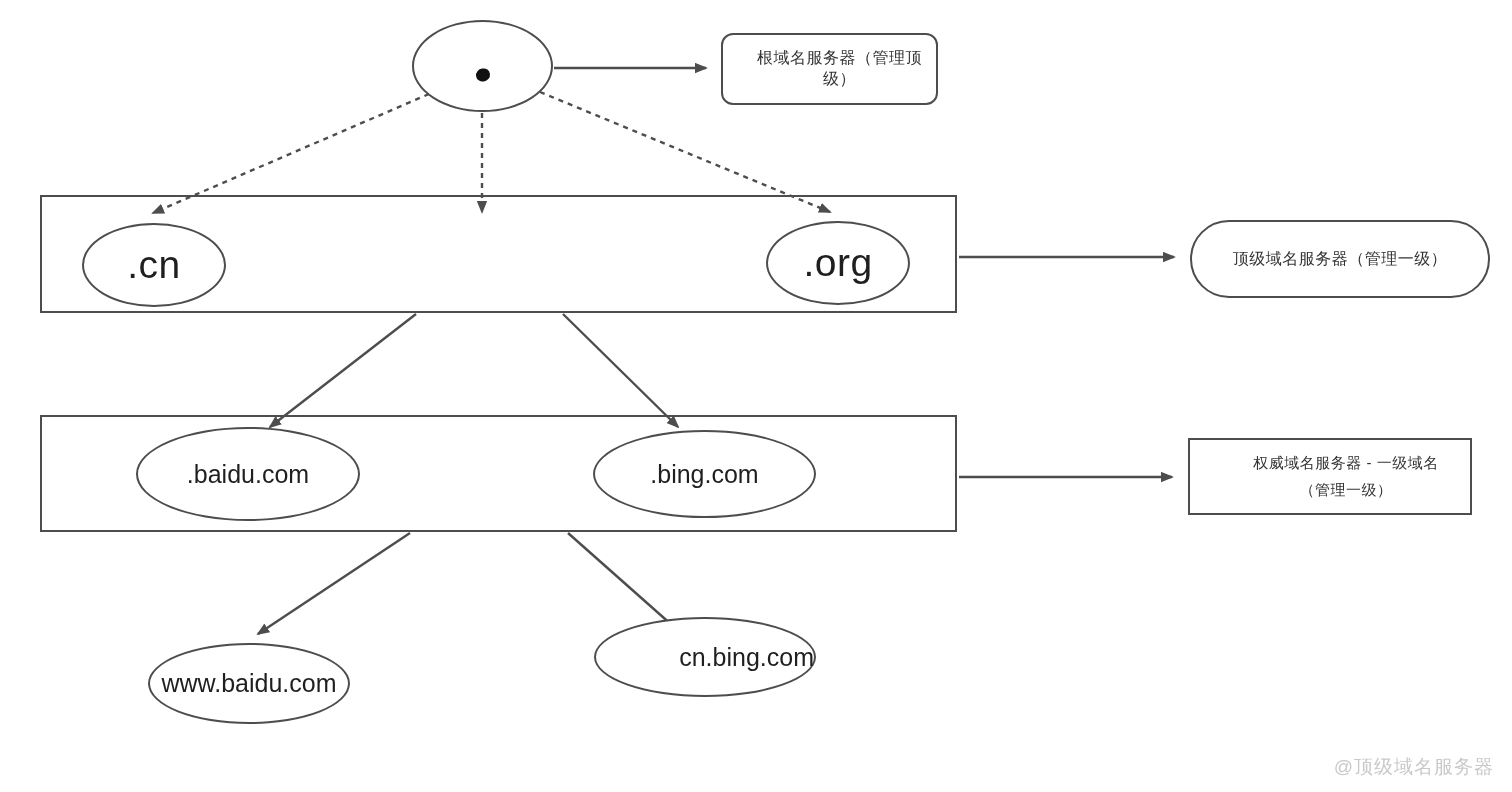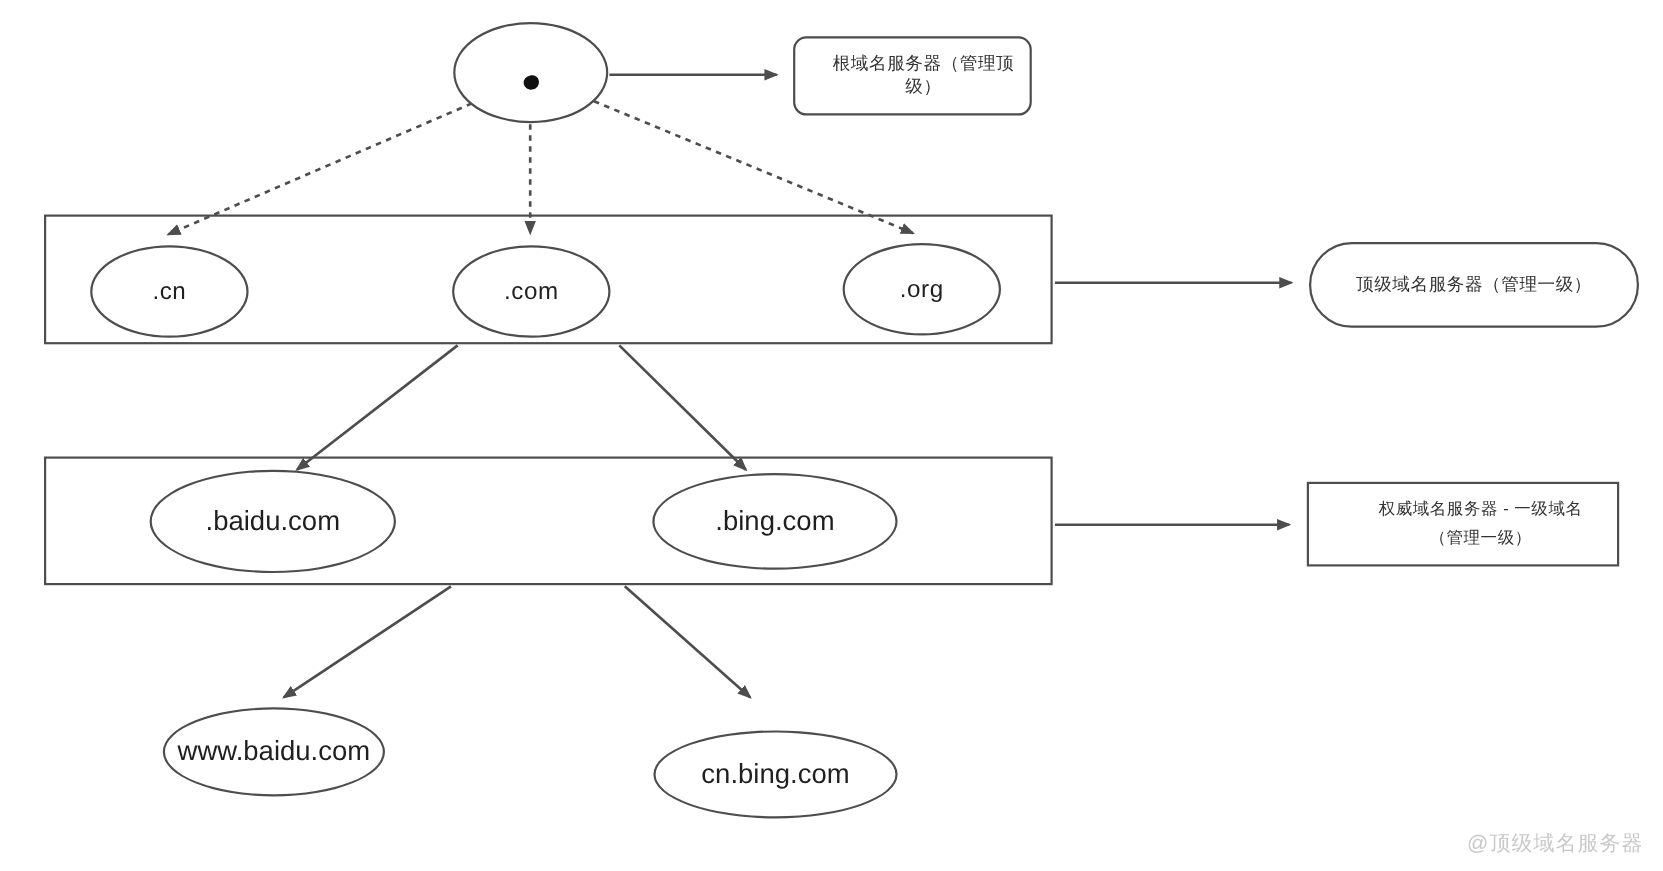--- a/index.html
+++ b/index.html
@@ -59,21 +59,21 @@
   .root-dot {
     position: absolute;
     left: 50%;
     top: 60%;
     width: 14px;
     height: 13px;
     transform: translate(-50%, -50%) rotate(-8deg);
     background: #111111;
     border-radius: 50% 45% 50% 48%;
   }
-  .node-font-lg { font-size: 22px; letter-spacing: 0.5px; }
+  .node-font-lg { font-size: 39px; letter-spacing: 0.5px; }
   .node-font-md { font-size: 25px; }
   .watermark {
     position: absolute;
     right: 18px;
     bottom: 12px;
     z-index: 4;
     font-size: 19px;
     color: #c9c9c9;
     letter-spacing: 1px;
   }
@@ -117,23 +117,20 @@
 
   <div class="shape annot annot-rounded" style="left:721px; top:33px; width:217px; height:72px;">
     <span>根域名服务器（管理顶级）</span>
   </div>
 
   <div class="shape band" style="left:40px; top:195px; width:917px; height:118px;"></div>
 
   <div class="shape ellipse node-font-lg" style="left:82px; top:223px; width:144px; height:84px;">
     <span>.cn</span>
   </div>
-  <div class="shape ellipse node-font-lg" style="left:411px; top:223px; width:144px; height:84px;">
-    <span>.com</span>
-  </div>
   <div class="shape ellipse node-font-lg" style="left:766px; top:221px; width:144px; height:84px;">
     <span>.org</span>
   </div>
 
   <div class="shape annot annot-stadium" style="left:1190px; top:220px; width:300px; height:78px;">
     <span>顶级域名服务器（管理一级）</span>
   </div>
 
   <div class="shape band" style="left:40px; top:415px; width:917px; height:117px;"></div>
 
@@ -145,20 +142,20 @@
   </div>
 
   <div class="shape annot annot-multiline" style="left:1188px; top:438px; width:284px; height:77px; border-width:2.5px;padding-left:32px;">
     <span>权威域名服务器 - 一级域名</span>
     <span>（管理一级）</span>
   </div>
 
   <div class="shape ellipse node-font-md" style="left:148px; top:643px; width:202px; height:81px;">
     <span>www.baidu.com</span>
   </div>
-  <div class="shape ellipse node-font-md" style="left:594px; top:664px; width:222px; height:80px;">
+  <div class="shape ellipse node-font-md" style="left:594px; top:617px; width:222px; height:80px;justify-content:flex-end;">
     <span>cn.bing.com</span>
   </div>
 
 
   <div class="watermark">@顶级域名服务器</div>
 
 </div>
 
 </body></html>

